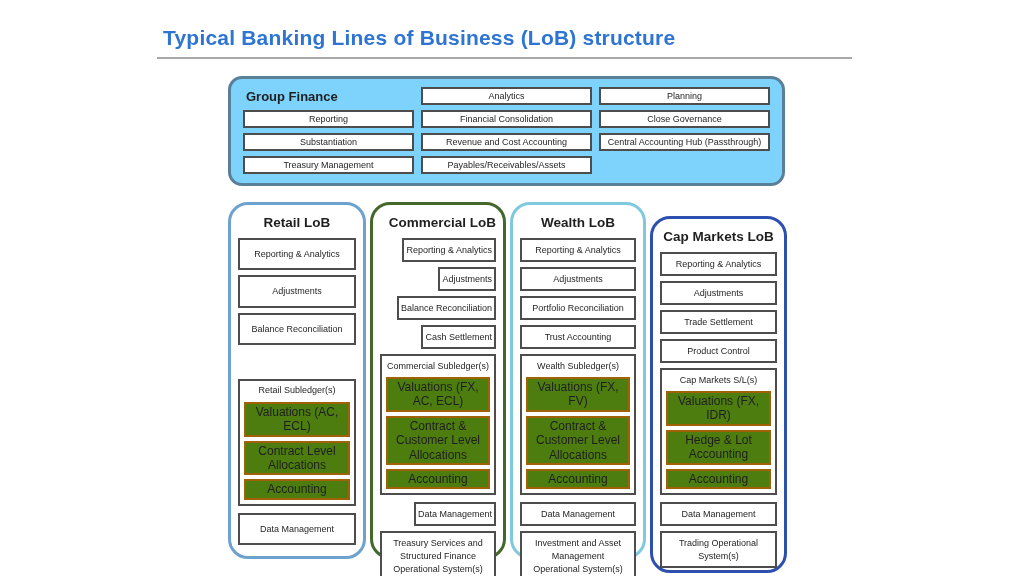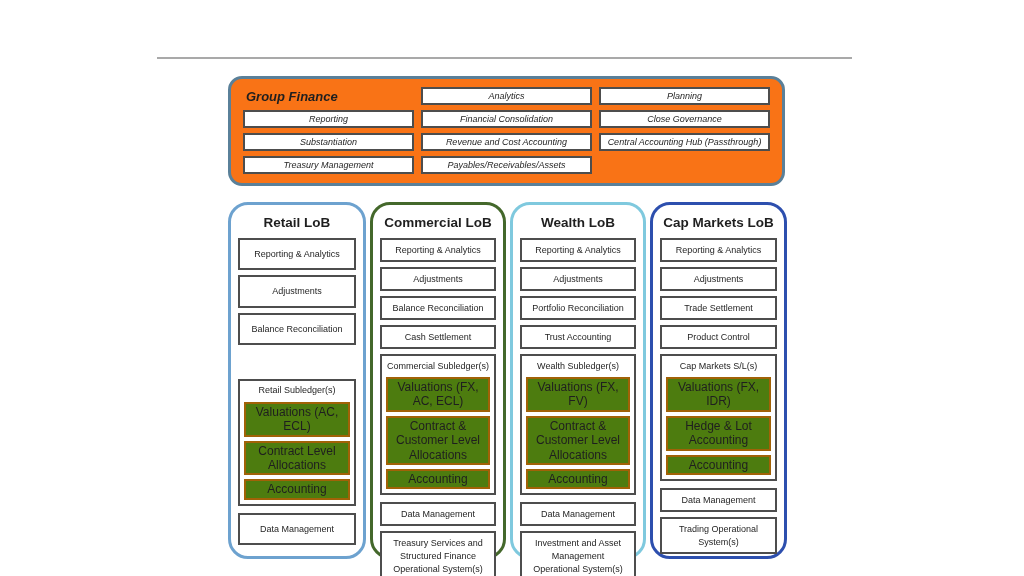--- a/index.html
+++ b/index.html
@@ -9,21 +9,21 @@
   }
   .page-title {
     position:absolute; left:163px; top:26px; font-size:21px; font-weight:bold;
     letter-spacing:0.2px; white-space:nowrap;
   }
   .divider { position:absolute; left:157px; top:57px; width:695px; height:2px; }
 
   
   .gf {
     position:absolute; left:228px; top:76px; width:557px; height:110px;
-    border:3px solid #5a8099; border-radius:14px; box-sizing:border-box; background:#f97316;font-style:italic;
+    border:3px solid #5a8099; border-radius:14px; box-sizing:border-box; background:#7dd3fc;
   }
   .gf-grid {
     display:grid; grid-template-columns:1fr 1fr 1fr; gap:5px 7px; padding:8px 12px;
   }
   .gf-label {
     font-weight:bold; font-size:13px; display:flex; align-items:center; padding-left:3px;
     white-space:nowrap;
   }
   .gbox {
     border:2px solid #4d4d4d; background:#fff; font-size:9px; height:18px;
@@ -72,20 +72,21 @@
     border:2px solid #4d4d4d; background:#fff; flex:1; box-sizing:border-box;
     display:flex; align-items:center; justify-content:center; text-align:center;
     font-size:9px; line-height:1.4; padding:4px 8px; margin-bottom:2px;
   }
 </style>
 </head>
 <body>
 
 <div class="stage">
 
+  <div class="page-title" style="color: rgb(46, 116, 211);">Typical Banking Lines of Business (LoB) structure</div>
   <div class="divider" style="background-color: rgb(169, 169, 169);"></div>
 
   <div class="gf" style="border-color: rgb(90, 128, 153);">
     <div class="gf-grid">
       <div class="gf-label">Group Finance</div>
       <div class="gbox">Analytics</div>
       <div class="gbox">Planning</div>
 
       <div class="gbox">Reporting</div>
       <div class="gbox">Financial Consolidation</div>
@@ -108,21 +109,21 @@
     <div class="spacer"></div>
     <div class="sub">
       <div class="sub-label">Retail Subledger(s)</div>
       <div class="sbox">Valuations (AC, ECL)</div>
       <div class="sbox tall">Contract Level Allocations</div>
       <div class="sbox">Accounting</div>
     </div>
     <div class="box dm">Data Management</div>
   </div>
 
-  <div class="col" id="col-1" style="border-color: rgb(68, 104, 43);">
+  <div class="col" id="col-1" style="border-color: rgb(68, 104, 43); align-items: flex-end;">
     <div class="col-h">Commercial LoB</div>
     <div class="box">Reporting &amp; Analytics</div>
     <div class="box">Adjustments</div>
     <div class="box">Balance Reconciliation</div>
     <div class="box">Cash Settlement</div>
     <div class="sub">
       <div class="sub-label">Commercial Subledger(s)</div>
       <div class="sbox">Valuations (FX, AC, ECL)</div>
       <div class="sbox tall">Contract &amp; Customer Level Allocations</div>
       <div class="sbox">Accounting</div>
@@ -140,21 +141,21 @@
     <div class="sub">
       <div class="sub-label">Wealth Subledger(s)</div>
       <div class="sbox">Valuations (FX, FV)</div>
       <div class="sbox tall">Contract &amp; Customer Level Allocations</div>
       <div class="sbox">Accounting</div>
     </div>
     <div class="box dm">Data Management</div>
     <div class="opbox">Investment and Asset Management Operational System(s)</div>
   </div>
 
-  <div class="col" id="col-3" style="border-color: rgb(45, 79, 174);">
+  <div class="col" id="col-3" style="border-color: rgb(45, 79, 174); margin-top: 14px;">
     <div class="col-h">Cap Markets LoB</div>
     <div class="box">Reporting &amp; Analytics</div>
     <div class="box">Adjustments</div>
     <div class="box">Trade Settlement</div>
     <div class="box">Product Control</div>
     <div class="sub">
       <div class="sub-label">Cap Markets S/L(s)</div>
       <div class="sbox">Valuations (FX, IDR)</div>
       <div class="sbox tall">Hedge &amp; Lot Accounting</div>
       <div class="sbox">Accounting</div>

